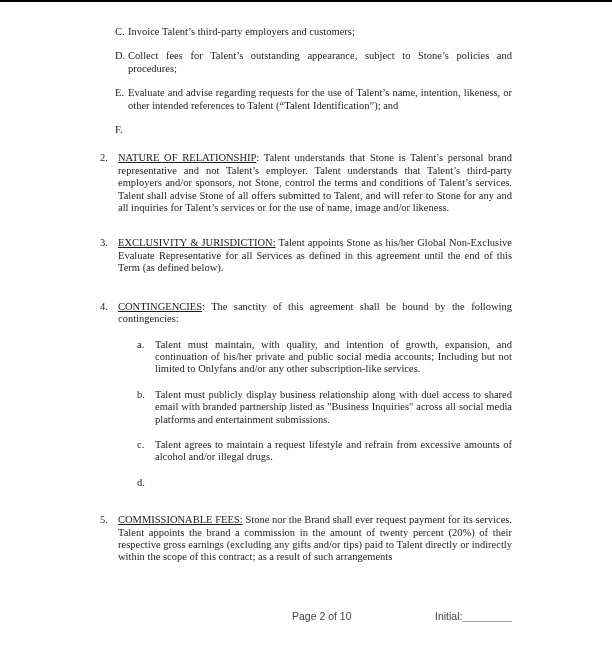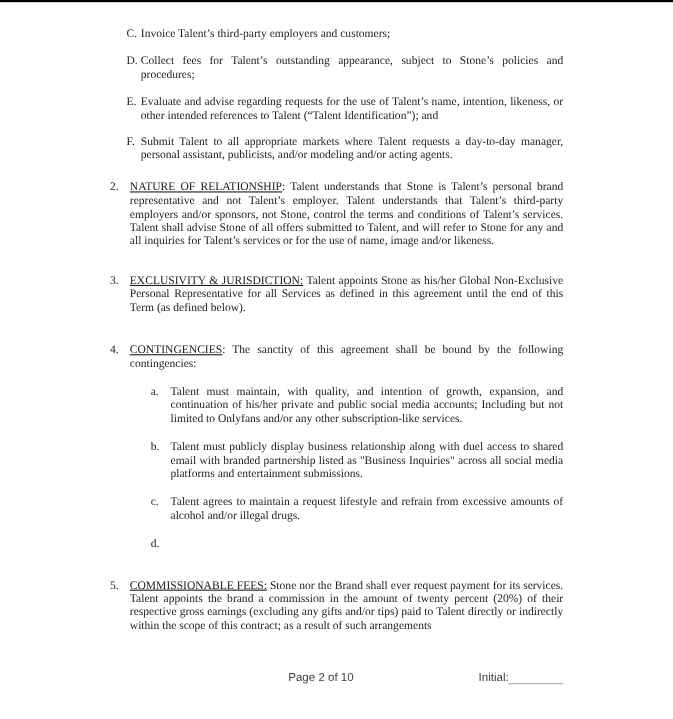--- a/index.html
+++ b/index.html
@@ -64,21 +64,21 @@
   }
   .txt {
     flex: 1 1 auto;
     text-align: justify;
   }
   .heading {
     text-decoration: underline;
   }
   .footer-page {
     position: absolute;
-    left: 262px;
+    left: 292px;
     top: 610px;
     font-family: "Liberation Sans", sans-serif;
     font-size: 10.5px;
     color: #3f3f3f;
   }
   .footer-initial {
     position: absolute;
     left: 435px;
     top: 610px;
     font-family: "Liberation Sans", sans-serif;
@@ -112,34 +112,33 @@
       <div class="txt">Collect fees for Talent’s outstanding appearance, subject to Stone’s policies and procedures;</div>
     </div>
 
     <div class="row item-letter">
       <span class="marker">E.</span>
       <div class="txt">Evaluate and advise regarding requests for the use of Talent’s name, intention, likeness, or other intended references to Talent (“Talent Identification”); and</div>
     </div>
 
     <div class="row item-letter">
       <span class="marker">F.</span>
-      <div class="txt">Submit Talent to all appropriate markets where Talent requests a day-to-day manager, personal assistant, publicists, and/or modeling and/or acting agents.</div>
     </div>
 
     <div class="row section section-2">
       <span class="marker">2.</span>
       <div class="txt">
         <span class="heading">NATURE OF RELATIONSHIP</span><span>:</span> <span>Talent understands that Stone is Talent’s personal brand representative and not Talent’s employer. Talent understands that Talent’s third-party employers and/or sponsors, not Stone, control the terms and conditions of Talent’s services. Talent shall advise Stone of all offers submitted to Talent, and will refer to Stone for any and all inquiries for Talent’s services or for the use of name, image and/or likeness.</span>
       </div>
     </div>
 
     <div class="row section section-3">
       <span class="marker">3.</span>
       <div class="txt">
-        <span class="heading">EXCLUSIVITY &amp; JURISDICTION:</span><span></span> <span>Talent appoints Stone as his/her Global Non-Exclusive Personal Representative for all Services as defined in this agreement until the end of this Term (as defined below).</span>
+        <span class="heading">EXCLUSIVITY &amp; JURISDICTION:</span><span></span> <span>Talent appoints Stone as his/her Global Non-Exclusive Evaluate Representative for all Services as defined in this agreement until the end of this Term (as defined below).</span>
       </div>
     </div>
 
     <div class="row section section-4">
       <span class="marker">4.</span>
       <div class="txt">
         <span class="heading">CONTINGENCIES</span><span>:</span> <span>The sanctity of this agreement shall be bound by the following contingencies:</span>
       </div>
     </div>
 

